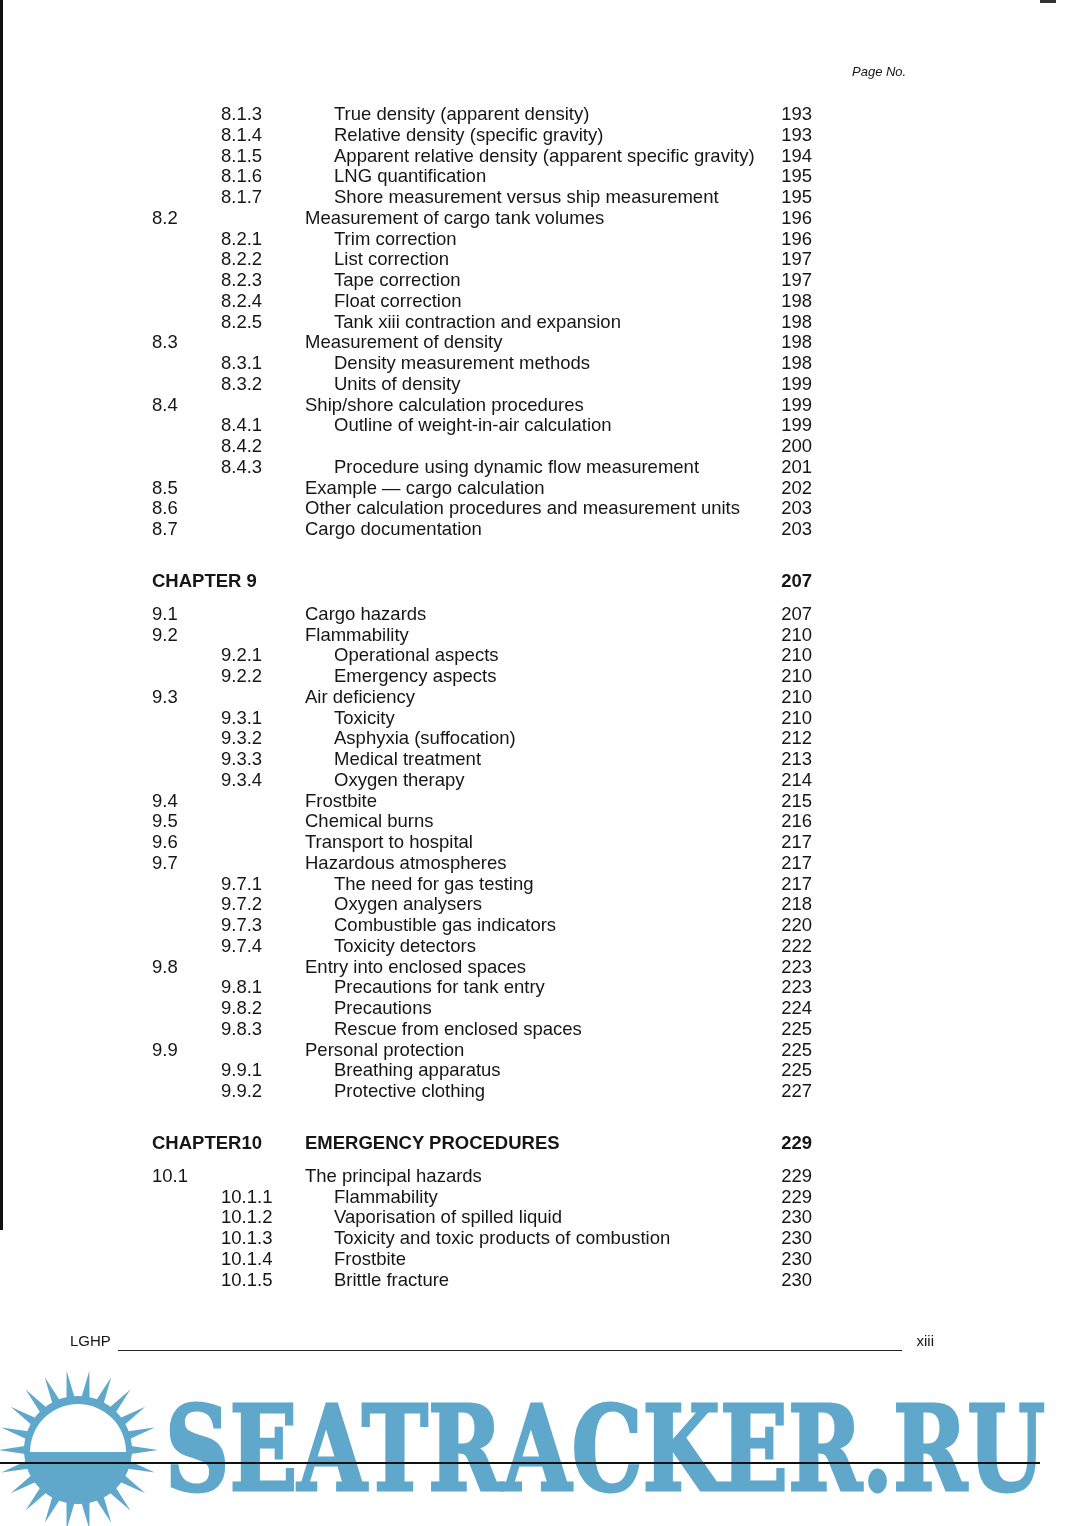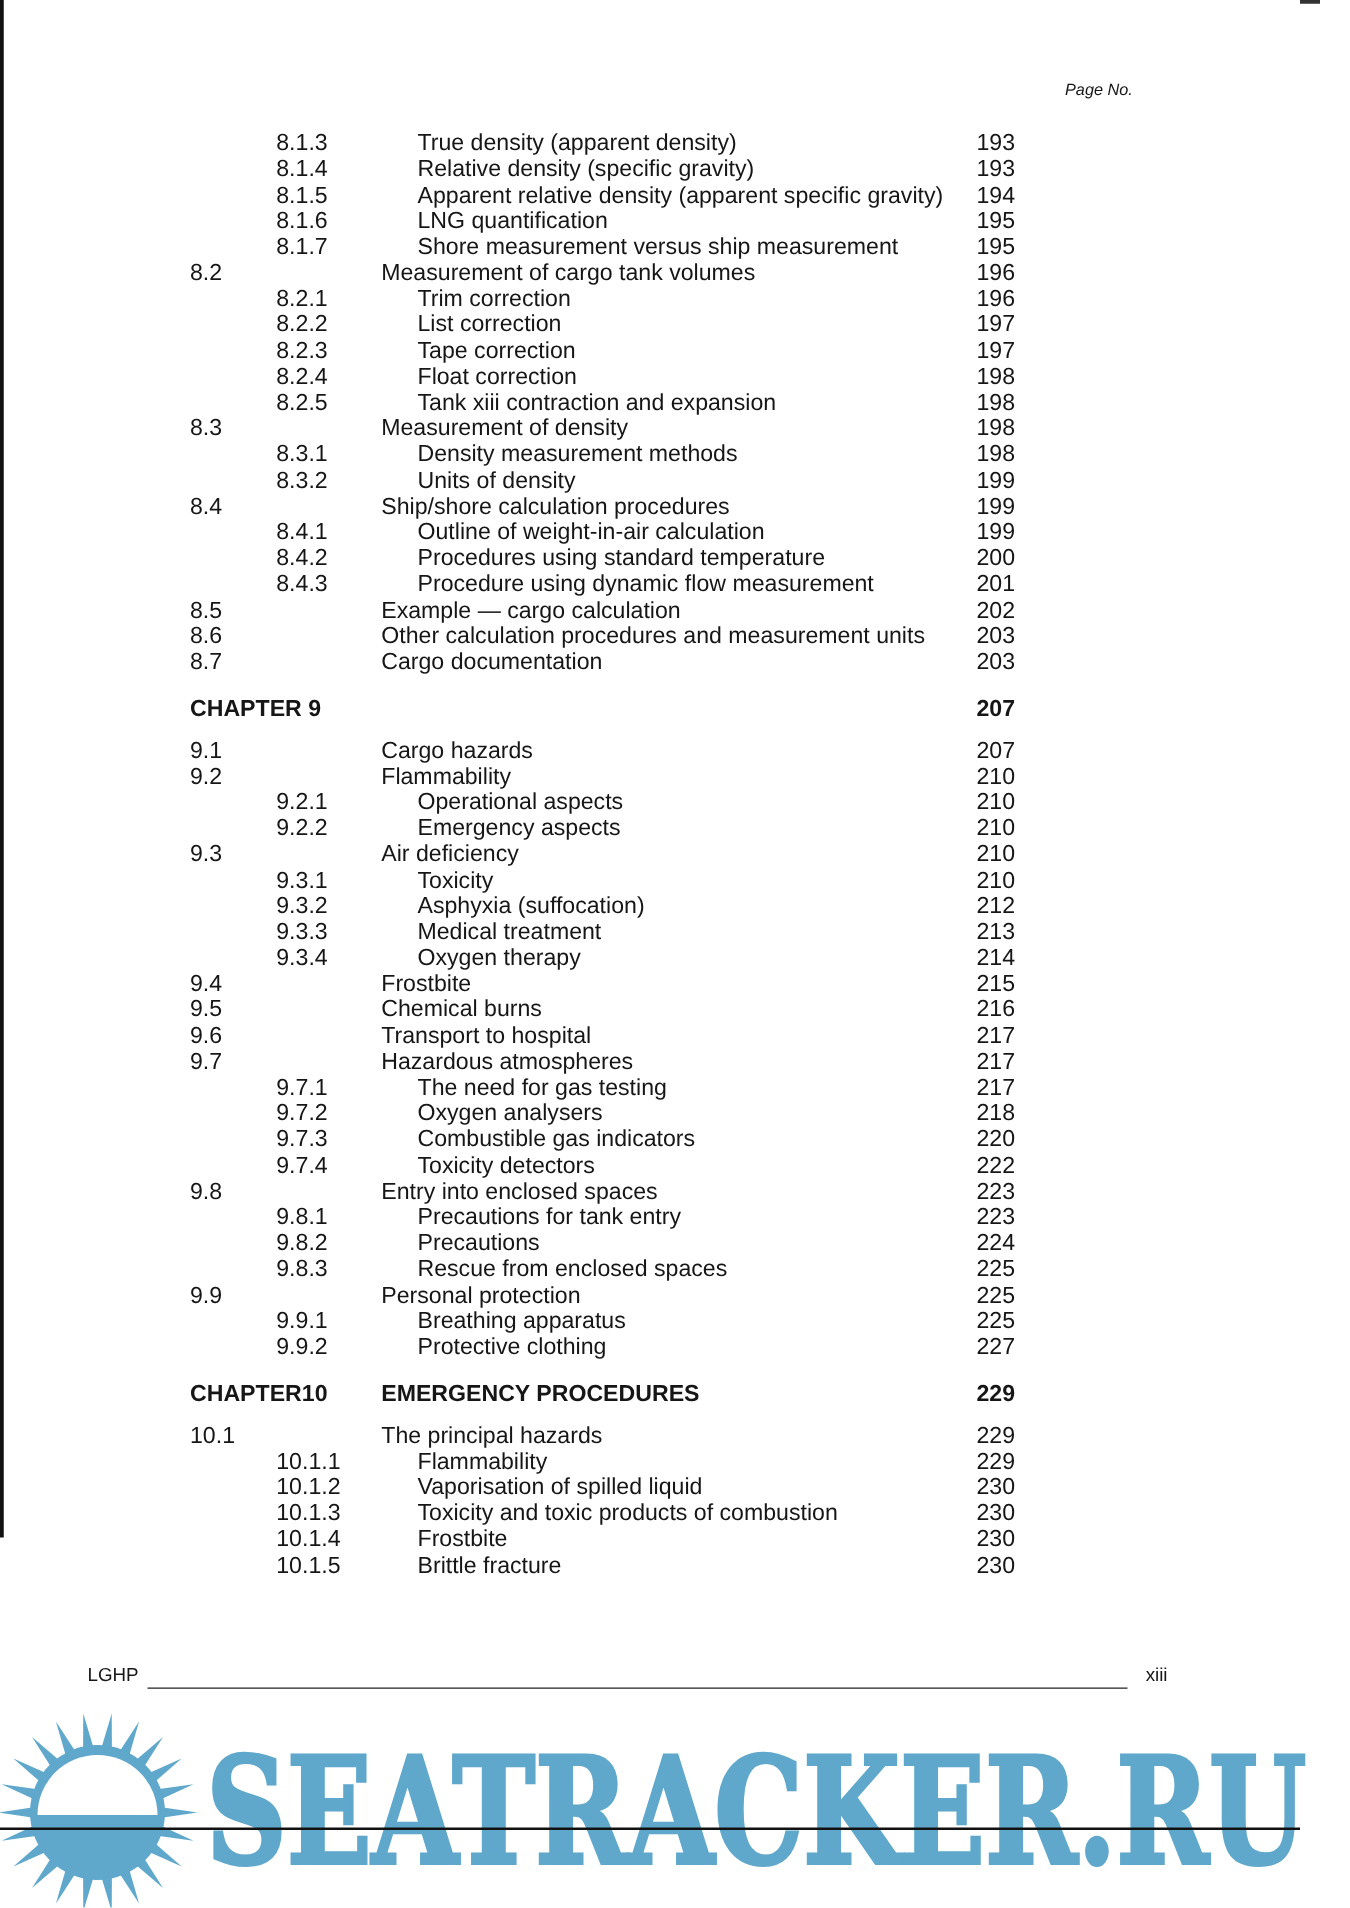--- a/index.html
+++ b/index.html
@@ -9,21 +9,21 @@
   .page-no-head { position: absolute; left: 852px; top: 64px; font-style: italic; font-size: 13px; }
   .toc { position: absolute; left: 0; top: 104px; width: 956px; }
   .row { position: relative; height: 20.75px; font-size: 18.5px; line-height: 20.75px; white-space: nowrap; }
   .row .num { position: absolute; }
   .row .title { position: absolute; }
   .row .page { position: absolute; right: 144px; text-align: center; }
   .row.l1 .num { left: 152px; }
   .row.l1 .title { left: 305px; }
   .row.l2 .num { left: 221px; }
   .row.l2 .title { left: 334px; }
-  .row.chap { height: 30px; font-weight: bold; line-height: 30px; margin-top: 12px; margin-bottom: 8px; }
+  .row.chap { height: 30px; font-weight: bold; line-height: 30px; margin-top: 26px; margin-bottom: 8px; }
   .row.chap .num { left: 152px; }
   .row.chap .title { left: 305px; }
   .footer { position: absolute; left: 70px; top: 1332px; width: 864px; font-size: 15px; }
   .footer .left { position: absolute; left: 0; top: 0; }
   .footer .rule { position: absolute; left: 48px; top: 18px; width: 784px; height: 1px; background: #222; }
   .footer .right { position: absolute; right: 0; top: 0; }
   .watermark { position: absolute; left: 0; top: 1370px; width: 1080px; height: 156px; }
 </style>
 </head>
 <body>
@@ -109,21 +109,20 @@
       <span class="title">Ship/shore calculation procedures</span>
       <span class="page">199</span>
     </div>
     <div class="row l2">
       <span class="num">8.4.1</span>
       <span class="title">Outline of weight-in-air calculation</span>
       <span class="page">199</span>
     </div>
     <div class="row l2">
       <span class="num">8.4.2</span>
-      <span class="title">Procedures using standard temperature</span>
       <span class="page">200</span>
     </div>
     <div class="row l2">
       <span class="num">8.4.3</span>
       <span class="title">Procedure using dynamic flow measurement</span>
       <span class="page">201</span>
     </div>
     <div class="row l1">
       <span class="num">8.5</span>
       <span class="title">Example — cargo calculation</span>

